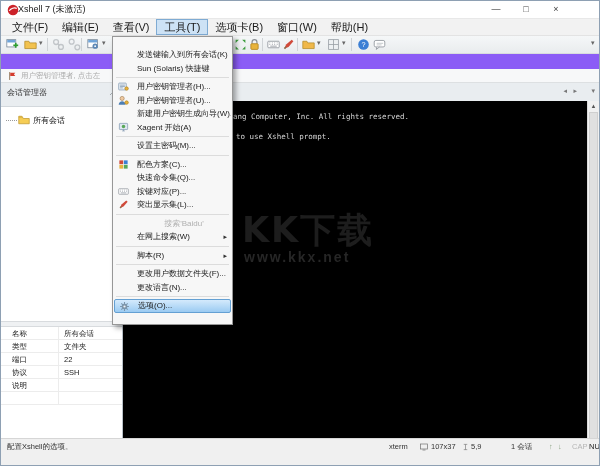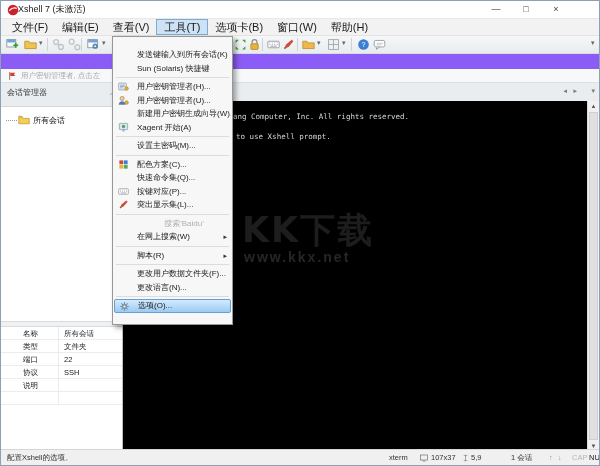--- a/index.html
+++ b/index.html
@@ -34,40 +34,40 @@
   
   .sidepanel { position:absolute; top:82px; left:0; width:122px; bottom:16px; background:#ffffff; border-right:1px solid #b9c1c8; }
   .panel-header { position:absolute; top:0; left:0; right:0; height:24px; background:#e9edf0; border-bottom:1px solid #d3d8dc; }
   .panel-title { position:absolute; left:6px; top:4px; font-size:8px; color:#333; }
   .tree-item { position:absolute; top:30px; left:0; right:0; height:14px; }
   .tree-branch { position:absolute; left:5px; top:7px; width:11px; border-top:1px dotted #9a9a9a; }
   .tree-label { position:absolute; left:32px; top:2px; font-size:8px; color:#111; }
   .splitter { position:absolute; left:0; right:0; top:238px; height:6px; background:#eff1f3; border-top:1px solid #d8dbde; border-bottom:1px solid #d8dbde; }
   .props { position:absolute; left:0; right:0; top:244px; font-size:7.5px; color:#222; }
   .prow { display:flex; height:13px; border-bottom:1px solid #ececec; }
-  .pcell-l { width:58px; border-right:1px solid #ececec; padding:2px 0 0 22px; }
+  .pcell-l { width:58px; border-right:1px solid #ececec; padding:2px 0 0 11px; }
   .pcell-v { flex:1; padding:2px 0 0 5px; }
 
   
   .tabstrip { position:absolute; top:82px; left:122px; right:0; height:18px; background:#e9edf0; }
   .tab-btn { position:absolute; top:4px; font-size:7px; color:#777; }
 
   
   .terminal { position:absolute; top:100px; left:122px; width:466px; height:350px; background:#000; overflow:hidden; }
   .tline { position:absolute; font-family:"DejaVu Sans Mono","Liberation Mono",monospace; font-size:7.5px; color:#d6d6d6; white-space:pre; }
   .wm-title { position:absolute; left:119px; top:106px; font-size:35px; font-weight:bold; color:#1d1d1d; font-family:"DejaVu Sans",sans-serif; letter-spacing:2px; }
   .wm-url { position:absolute; left:121px; top:148px; font-size:14px; font-weight:bold; color:#262626; letter-spacing:2px; }
 
   
   .vscroll { position:absolute; top:100px; right:0; width:12px; height:350px; background:#f1f1f1; border-left:1px solid #dadada; }
   .vs-arrow { position:absolute; left:0; width:11px; text-align:center; font-size:6px; color:#555; }
   .vs-thumb { position:absolute; left:1px; width:9px; top:11px; bottom:11px; background:#e0e0e0; border:1px solid #cfcfcf; }
 
   
-  .statusbar { position:absolute; left:0; right:0; bottom:0; height:16px; background:#f0f0f0; border-top:1px solid #d6d6d6; font-size:7.5px; color:#333; }
+  .statusbar { position:absolute; left:0; right:0; bottom:0; height:27px; background:#f0f0f0; border-top:1px solid #d6d6d6; font-size:7.5px; color:#333; }
   .sb-seg { position:absolute; top:3px; white-space:nowrap; }
 
   
   .menu { position:absolute; left:111px; top:35px; width:121px; background:#f7f7f7; border:1px solid #979797; box-shadow:3px 3px 5px rgba(0,0,0,0.35); padding:11px 1px; z-index:20; }
   .menu-item { position:relative; height:13.5px; line-height:13.5px; padding-left:23px; font-size:8px; color:#1a1a1a; white-space:nowrap; overflow:hidden; }
   .menu-item.disabled { color:#b0b0b0;text-align:center; }
   .menu-item.hl { background:linear-gradient(#d4eafc,#9bcbf2); border:1px solid #64a0d3; border-radius:2px; line-height:11.5px; }
   .menu-ico { position:absolute; left:4px; top:1px; width:11px; height:11px; }
   .menu-sep { height:1px; background:#dcdcdc; margin:2px 2px; }
   .sub-arrow { position:absolute; right:4px; top:0; font-size:7px; color:#333; }

